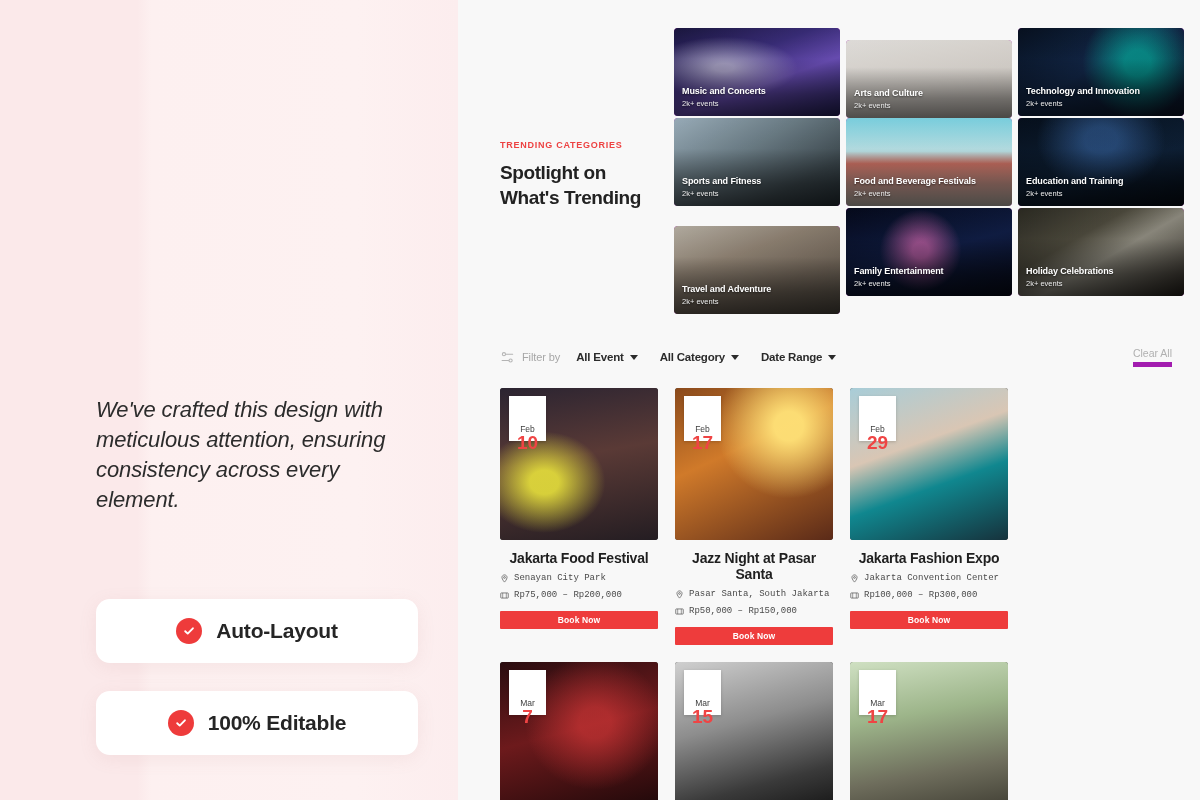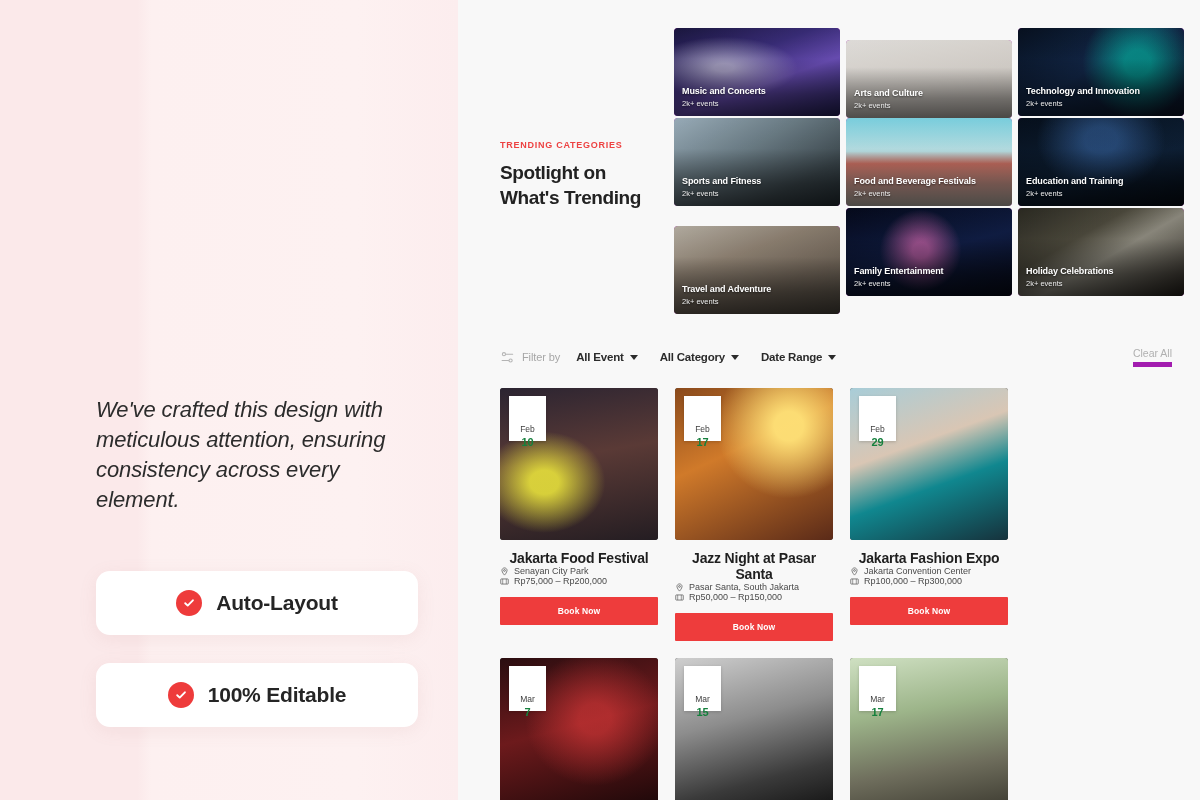--- a/index.html
+++ b/index.html
@@ -41,21 +41,21 @@
     background: #ffffff;
     border-radius: 14px;
     height: 64px;
     width: 322px;
     display: flex;
     align-items: center;
     justify-content: center;
     gap: 14px;
     box-shadow: 0 4px 18px rgba(180,120,120,0.10);
   }
-  .pill-1 { margin-top: 56px; }
+  .pill-1 { margin-top: 84px; }
   .pill-2 { margin-top: 28px; }
   .check-badge {
     width: 26px; height: 26px; border-radius: 50%;
     background: #ee3b3b;
     display: flex; align-items: center; justify-content: center;
     flex: 0 0 26px;
   }
   .check-badge svg { display:block; }
   .pill-label {
     font-size: 21px;
@@ -220,41 +220,43 @@
     left: 9px; top: 8px;
     width: 37px; height: 45px;
     background: #ffffff;
     display: flex;
     flex-direction: column;
     align-items: center;
     justify-content: center;
     box-shadow: 0 1px 3px rgba(0,0,0,0.18);
   }
   .date-mon { font-size: 8.5px; color: #3d3d3d; line-height: 11px; margin-top: 37px; }
-  .date-day { font-size: 11px; font-weight: 700; color: #15803d; line-height: 15px; }
+  .date-day { font-size: 19px; font-weight: 700; color: #ef4444; line-height: 15px; }
   .ev-title {
     font-size: 14px;
     font-weight: 700;
     color: #1f1f1f;
     margin-top: 10px;
     letter-spacing: -0.2px;
     text-align: center;
   }
   .ev-meta {
     display: flex;
     align-items: center;
     gap: 5px;
+    margin-top: 7px;
     font-size: 9px;
     color: #4a4a4a;
+    font-family: Liberation Mono, monospace;
   }
   .ev-meta svg { flex: 0 0 auto; }
   .book-btn {
     margin-top: 11px;
     width: 158px;
-    height: 28px;
+    height: 18px;
     background: #ee3c3c;
     border: none;
     border-radius: 1px;
     color: #fff;
     font-family: "Liberation Sans", sans-serif;
     font-size: 8.5px;
     font-weight: 700;
     letter-spacing: 0.1px;
     cursor: pointer;
     display: flex;

